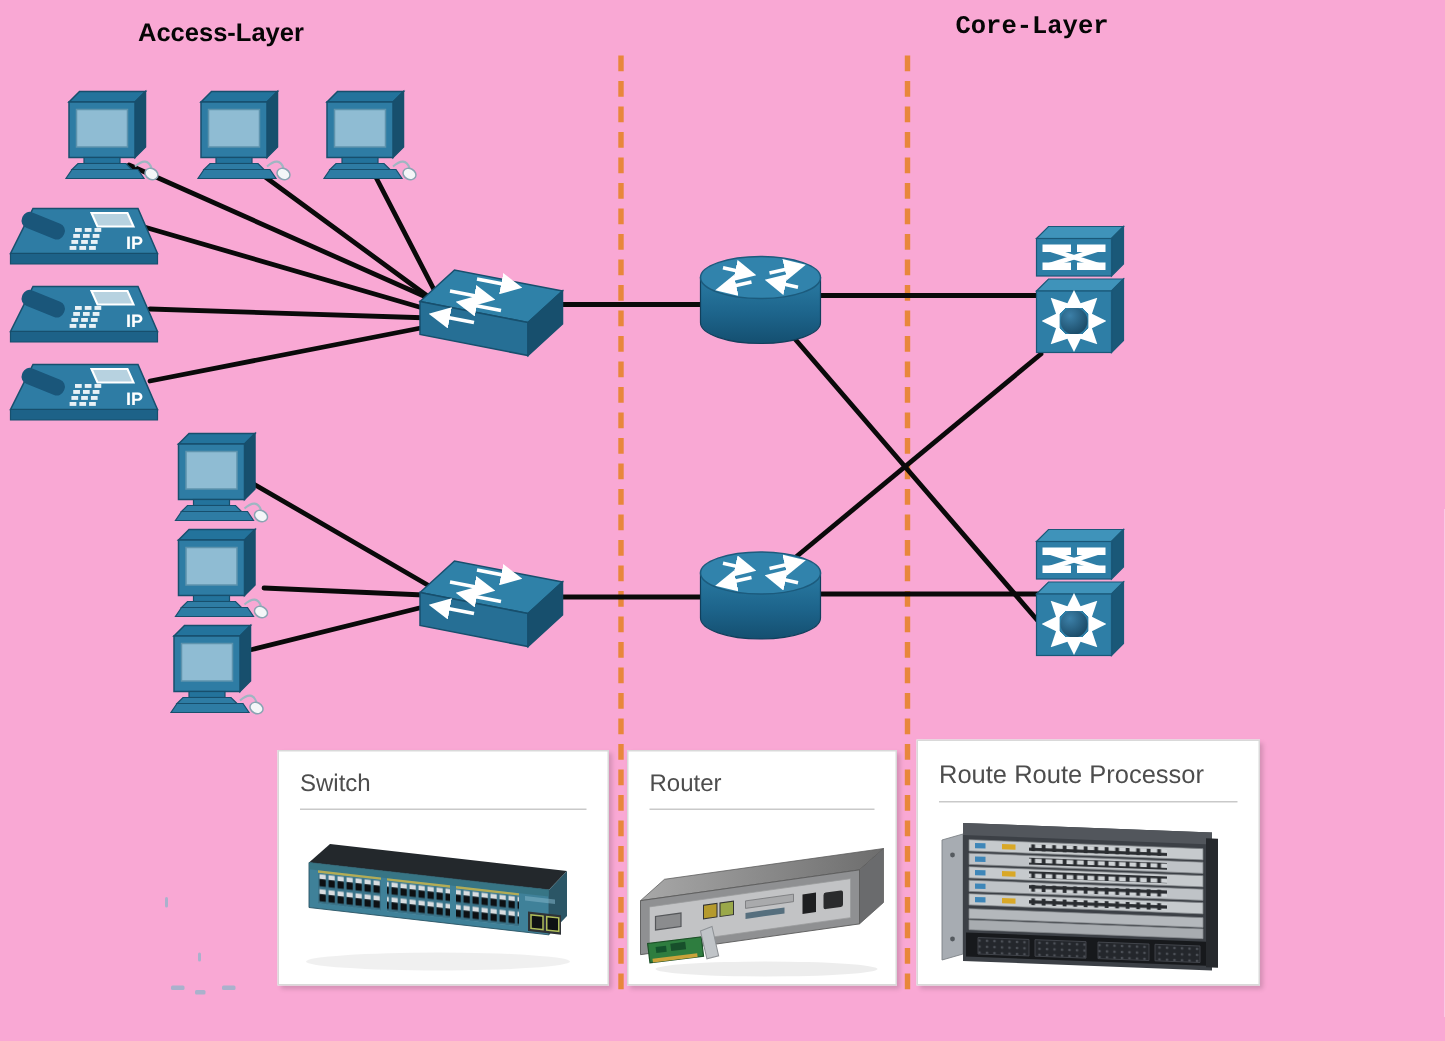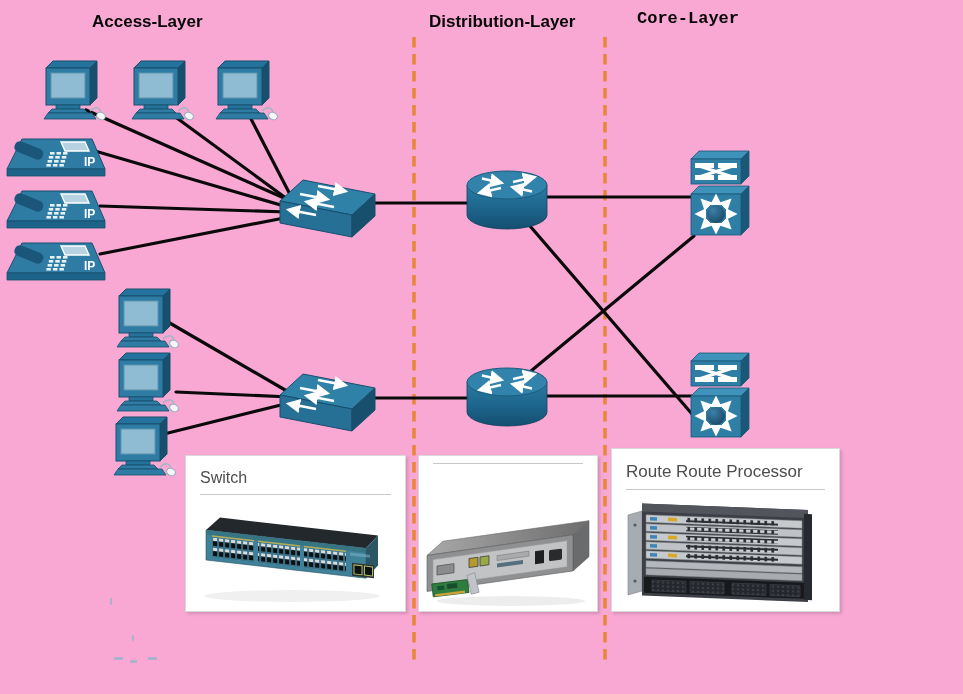--- a/index.html
+++ b/index.html
@@ -9,36 +9,36 @@
     padding-left:24px;
   }
   .layer-title{
     position:absolute;font-weight:bold;font-size:17px;color:#060606;white-space:nowrap;
     letter-spacing:0px;
   }
   .topology{position:absolute;left:0;top:0;}
   .card{
     position:absolute;background:#ffffff;border:1px solid #d9d9d9;
     box-shadow:2px 2px 3px rgba(0,0,0,0.15);
+    margin-top:45px;
   }
   .card-title{
     padding:13px 14px 0 14px;font-size:16px;color:#4d4d4d;white-space:nowrap;
   }
   .card3 .card-title{font-size:17px;}
   .card-divider{margin:7px 14px 0 14px;border-top:1px solid #c9c9c9;height:0;}
   .card-photo{position:absolute;}
   .stray{position:absolute;background:#8fb4c9;opacity:0.75;border-radius:1px;}
 </style>
 </head>
 <body>
 
 <div class="screen">
 
   <div class="layer-title" style="left:92px;top:12px;">Access-Layer</div>
-  <div class="layer-title" style="left:429px;top:12px;">Distribution-Layer</div>
   <div class="layer-title" style="left:637px;top:9px;font-family:Liberation Mono, monospace;">Core-Layer</div>
 
   <svg class="topology" width="963" height="694" viewBox="0 0 963 694">
     <defs>
       <marker id="aw" markerWidth="6" markerHeight="6" refX="4.2" refY="3" orient="auto" markerUnits="strokeWidth">
         <path d="M0,0 L6,3 L0,6 Z" fill="#ffffff"></path>
       </marker>
       <linearGradient id="grad-router" x1="0" y1="0" x2="0" y2="1">
         <stop offset="0" stop-color="#2a7ba3"></stop>
           <stop offset="0.55" stop-color="#1d648b"></stop>
@@ -200,20 +200,21 @@
         <rect x="98" y="20.5" width="42" height="20" fill="url(#ptn-ports)"></rect>
         <rect x="144" y="20" width="20" height="3" fill="#7fb3c6" opacity="0.55"></rect>
         <rect x="146" y="30" width="22" height="13" fill="#2f3337"></rect>
         <rect x="148" y="32" width="8" height="9" fill="#0e1113" stroke="#aebd5a" stroke-width="1"></rect>
         <rect x="158.5" y="32" width="8" height="9" fill="#0e1113" stroke="#aebd5a" stroke-width="1"></rect>
       </g>
     </svg>
   </div>
 
   <div class="card" style="left:418px;top:455px;width:178px;height:155px;">
+    <div class="card-title">Router</div>
     <div class="card-divider"></div>
     <svg class="card-photo" style="left:4px;top:46px;" width="170" height="107" viewBox="0 0 170 107">
       <defs>
         <linearGradient id="grad-rtop" x1="0" y1="0" x2="1" y2="0">
           <stop offset="0" stop-color="#a8a8a8"></stop>
             <stop offset="1" stop-color="#6d6d6d"></stop>
         </linearGradient>
       </defs>
       <ellipse cx="88" cy="99" rx="74" ry="5" fill="#000000" opacity="0.07"></ellipse>
       <g transform="translate(0,8) skewY(-8)">

